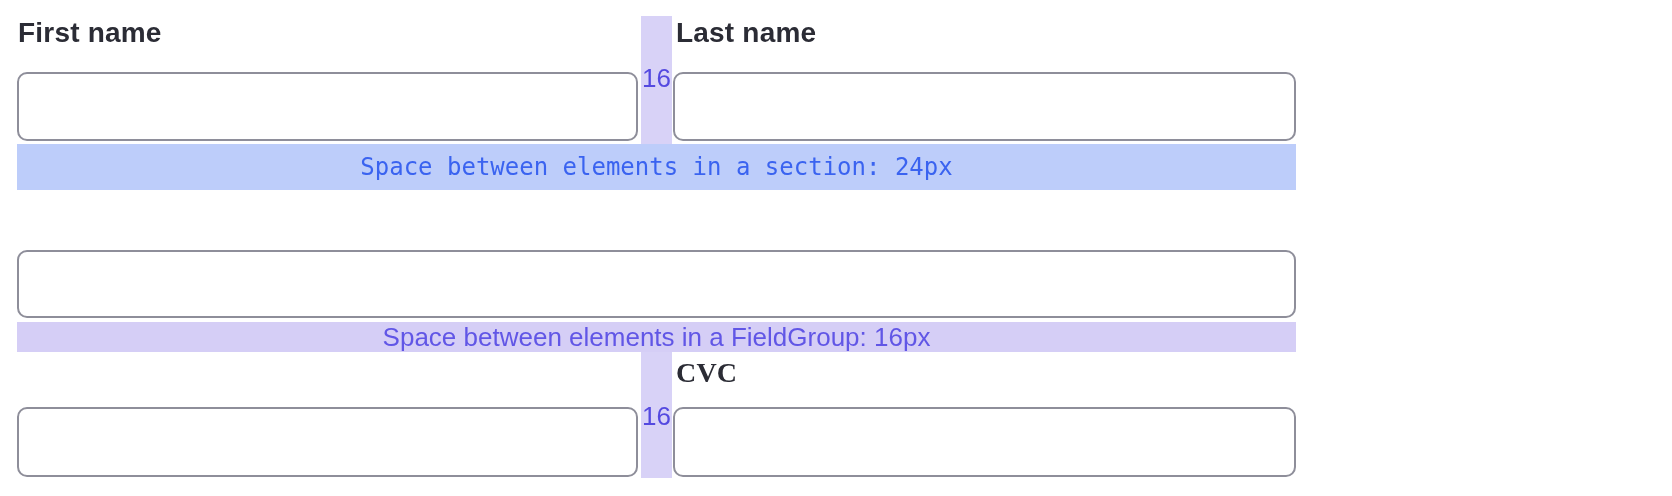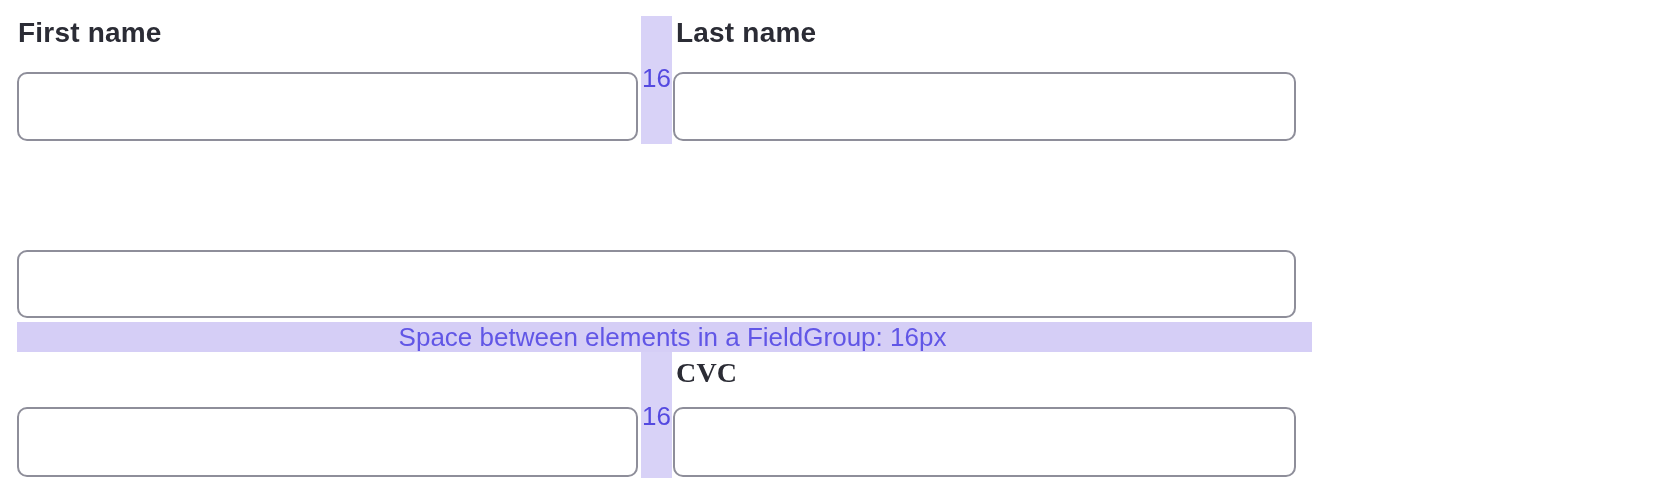--- a/index.html
+++ b/index.html
@@ -86,24 +86,27 @@
   <div class="gap-stripe" style="left:641px; top:352px; width:31px; height:126px;"></div>
 
   <div class="field-label" style="left:18px; top:18px;">First name</div>
   <div class="field-label" style="left:676px; top:18px;">Last name</div>
 
   <input type="text" class="text-input" style="left: 17px; top: 72px; width: 621px; height: 69px;" placeholder="">
   <input type="text" class="text-input" style="left: 673px; top: 72px; width: 623px; height: 69px;" placeholder="">
 
   <div class="gap-number" style="left:639px; top:64px; width:35px;">16</div>
 
+  <div class="band band-section" style="left:17px; top:144px; width:1279px; height:46px;">
+    <span>Space between elements in a section: 24px</span>
+  </div>
 
   <input type="text" class="text-input" style="left: 17px; top: 250px; width: 1279px; height: 68px;" placeholder="">
 
-  <div class="band band-fieldgroup" style="left:17px; top:322px; width:1279px; height:30px;padding-left:16px;">
+  <div class="band band-fieldgroup" style="left:17px; top:322px; width:1279px; height:30px;">
     <span>Space between elements in a FieldGroup: 16px</span>
   </div>
 
   <div class="field-label" style="left:676px; top:358px;font-family:Liberation Serif, serif;">CVC</div>
 
   <input type="text" class="text-input" style="left: 17px; top: 407px; width: 621px; height: 70px;" placeholder="">
   <input type="text" class="text-input" style="left: 673px; top: 407px; width: 623px; height: 70px;" placeholder="">
 
   <div class="gap-number" style="left:639px; top:402px; width:35px;">16</div>
 

